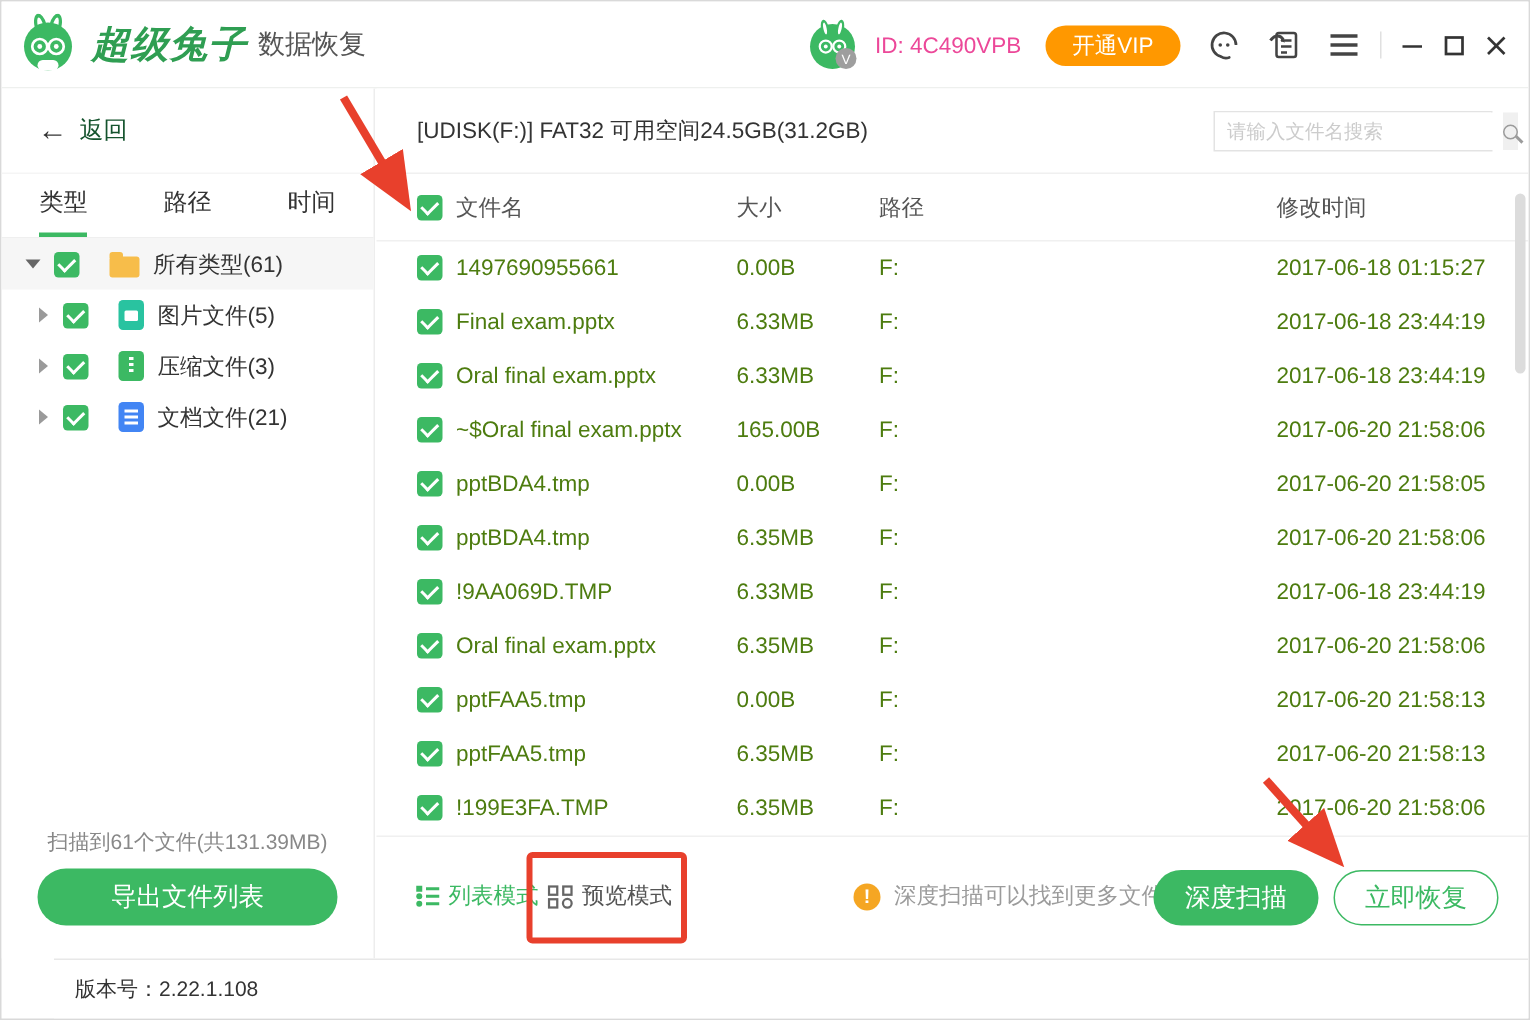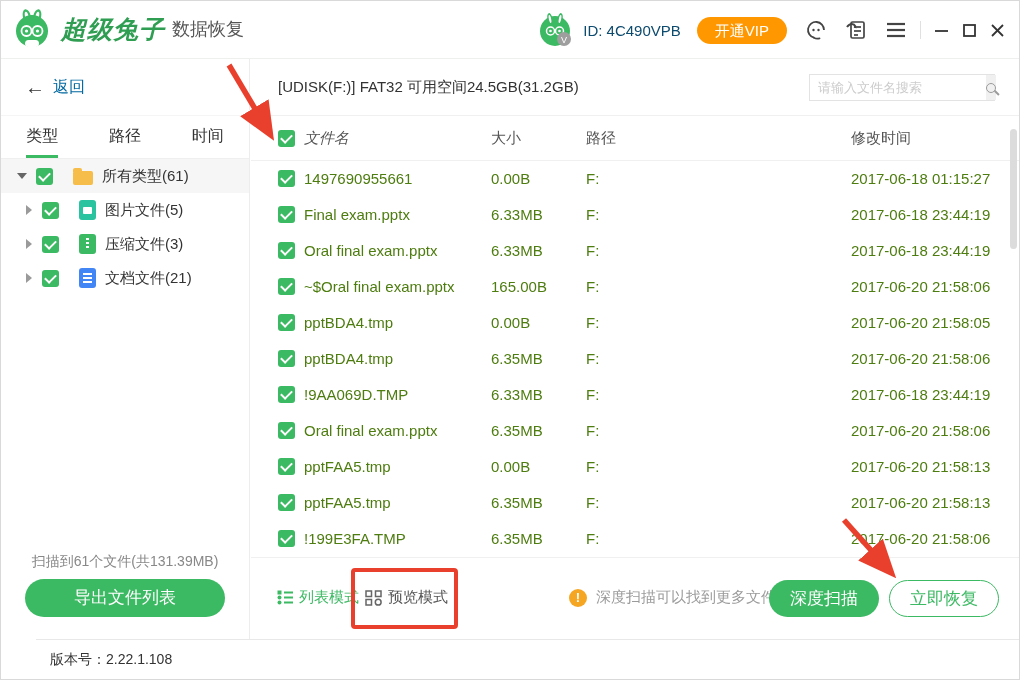--- a/index.html
+++ b/index.html
@@ -5,31 +5,31 @@
   * { margin:0; padding:0; box-sizing:border-box; }
   body { background:#f2f2f2; font-family:"Liberation Sans","DejaVu Sans",sans-serif; }
   .window { position:relative; width:1020px; height:680px; background:#fff; border:1px solid #d9d9d9; overflow:hidden; }
 
   
   .titlebar { position:absolute; left:0; top:0; right:0; height:58px; border-bottom:1px solid #eef0ee; background:#fff; }
   .brand { position:absolute; left:12px; top:8px; display:flex; align-items:center; }
   .brand-name { font-size:25px; font-weight:700; color:#2f9e52; margin-left:8px; letter-spacing:1px; font-style:italic; }
   .brand-sub { font-size:18px; color:#555; margin-left:7px; }
   .titlebar-right { position:absolute; right:14px; top:0; height:58px; display:flex; align-items:center; }
-  .uid { font-size:15px; color:#0c4a6e; margin:0 16px 0 10px; }
+  .uid { font-size:15px; color:#ec4899; margin:0 16px 0 10px; }
   .vip-btn { background:#ff9800; color:#fff; font-size:15px; height:27px; line-height:27px; padding:0 18px; border-radius:14px; cursor:pointer; }
   .tb-icon { margin-left:17px; display:flex; align-items:center; cursor:pointer; }
   .tb-divider { width:1px; height:18px; background:#e0e0e0; margin-left:14px; }
   .win-btn { margin-left:13px; display:flex; align-items:center; cursor:pointer; }
 
   
   .sidebar { position:absolute; left:0; top:58px; width:249px; bottom:40px; border-right:1px solid #ededed; background:#fff; }
   .back-row { position:absolute; left:0; top:0; width:100%; height:57px; border-bottom:1px solid #f5f5f5; display:flex; align-items:center; padding-left:24px; cursor:pointer; }
   .back-arrow { font-size:20px; color:#333; margin-right:8px; }
-  .back-label { font-size:16px; color:#0369a1; }
+  .back-label { font-size:16px; color:#14532d; }
   .side-tabs { position:absolute; left:0; top:57px; width:100%; height:43px; border-bottom:1px solid #efefef; display:flex;justify-content:space-between; }
   .side-tab { flex:1; text-align:center; font-size:16px; color:#333; line-height:40px; position:relative; cursor:pointer; }
   .side-tab.active { color:#333; }
   .side-tab.active::after { content:""; position:absolute; left:50%; transform:translateX(-50%); bottom:0; width:32px; height:3px; background:#3cb963; }
   .tree { position:absolute; left:0; top:100px; width:100%; }
   .tree-row { height:34px; display:flex; align-items:center; padding-left:16px; cursor:pointer; }
   .tree-row.root { background:#f6f6f6; }
   .arr-down { width:0; height:0; border-left:5px solid transparent; border-right:5px solid transparent; border-top:6px solid #666; margin-right:9px; }
   .arr-right { width:0; height:0; border-top:5px solid transparent; border-bottom:5px solid transparent; border-left:6px solid #9a9a9a; margin:0 10px 0 3px; }
   .tree-row .cbx { margin-right:10px; }
@@ -49,30 +49,30 @@
   .g-other { width:5px; height:5px; background:#fff; border-radius:50%; box-shadow:5px 1px 0 #fff, 2px 5px 0 #fff; margin:-4px 4px 0 -4px; }
 
   .scan-summary { position:absolute; left:0; top:494px; width:100%; text-align:center; font-size:14px; color:#888; }
   .export-btn { position:absolute; left:24px; top:520px; width:200px; height:38px; background:#3cb963; border-radius:19px; color:#fff; font-size:17px; text-align:center; line-height:38px; cursor:pointer; }
 
   
   .main { position:absolute; left:250px; top:58px; right:0; bottom:40px; background:#fff; }
   .infobar { position:absolute; left:0; top:0; right:0; height:57px; border-bottom:1px solid #f0f0f0; }
   .drive-info { position:absolute; left:27px; top:19px; font-size:15px; color:#333; }
   .searchbox { position:absolute; right:24px; top:15px; width:186px; height:27px; border:1px solid #e3e3e3; display:flex; }
-  .search-input { flex:1; border:none; outline:none; padding:0 8px; font-size:13px; color:#000000; font-family:Liberation Serif, serif; }
+  .search-input { flex:1; border:none; outline:none; padding:0 8px; font-size:13px; color:#000000; font-family:Liberation Sans, sans-serif; }
   .search-input::placeholder { color:#ccc; }
   .search-btn { width:37px; background:#f0f0f0; display:flex; align-items:center; justify-content:center; cursor:pointer; }
   .mag { width:10px; height:10px; border:1.5px solid #9b9b9b; border-radius:50%; position:relative; }
   .mag::after { content:""; position:absolute; width:6px; height:1.5px; background:#9b9b9b; transform:rotate(45deg); right:-5px; bottom:-2px; }
 
   .thead { position:absolute; left:0; top:57px; right:0; height:45px; border-bottom:1px solid #f0f0f0; }
   .thead .cbx { position:absolute; left:27px; top:14px; }
   .col { position:absolute; top:13px; font-size:15px; color:#555; }
-  .col-name { left:53px;font-style:italic; } .col-size { left:240px; } .col-path { left:335px; } .col-time { left:600px; }
+  .col-name { left:53px; } .col-size { left:240px; } .col-path { left:335px; } .col-time { left:600px; }
 
   .tbody { position:absolute; left:0; top:102px; right:0; }
   .trow { position:relative; height:36px; cursor:pointer; }
   .trow .cbx { position:absolute; left:27px; top:9px; }
   .cell { position:absolute; top:9px; font-size:15px; color:#4d7c0f; white-space:nowrap; }
   .c-name { left:53px; } .c-size { left:240px; } .c-path { left:335px; } .c-time { left:600px; }
 
   .sb-thumb { position:absolute; right:2px; top:70px; width:7px; height:120px; background:#dcdcdc; border-radius:4px; cursor:pointer; }
 
   .bottombar { position:absolute; left:0; right:0; bottom:0; height:82px; border-top:1px solid #f0f0f0; }

